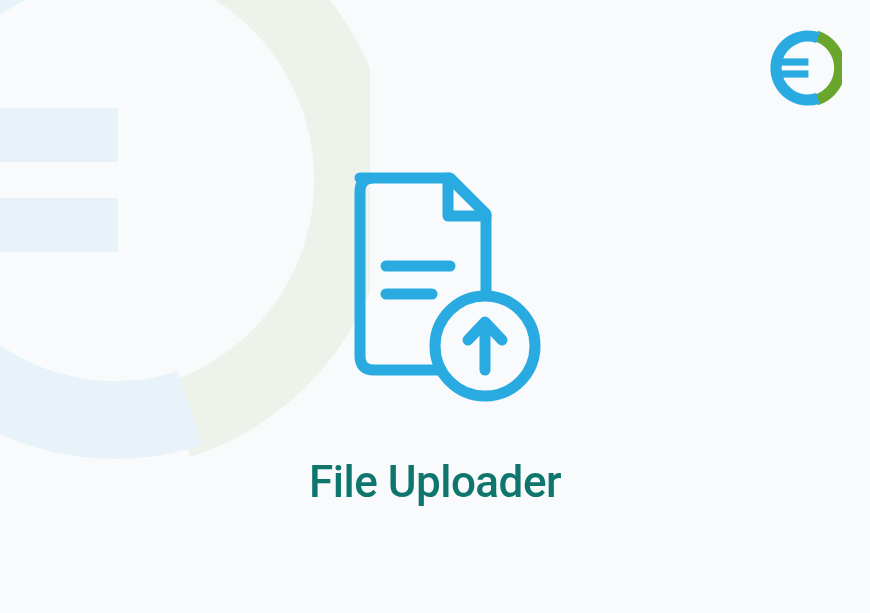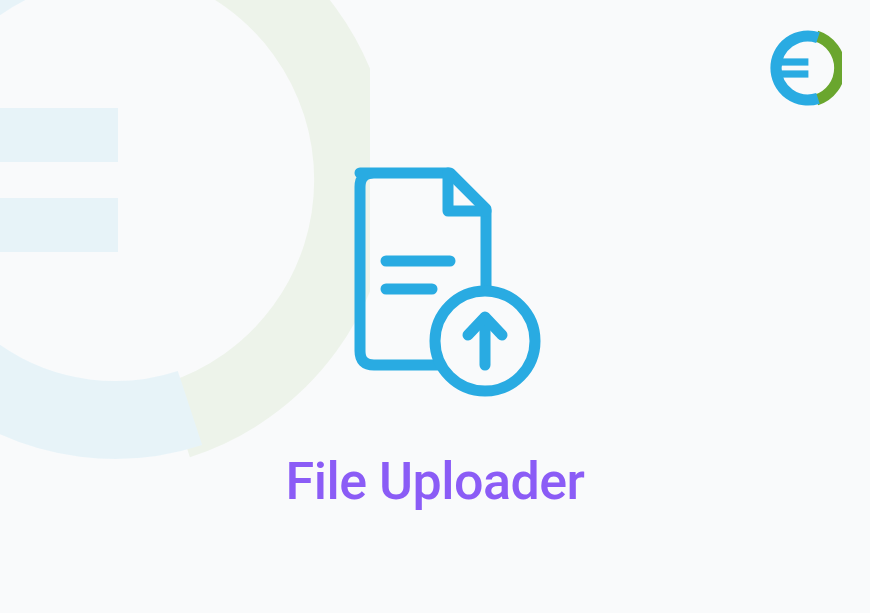--- a/index.html
+++ b/index.html
@@ -42,23 +42,23 @@
       align-items: center;
       justify-content: center;
       padding-top: 60px;
     }
     .main-icon {
       width: 230px;
       height: 240px;
       margin-bottom: 50px;
     }
     .title {
-      font-size: 52px;
+      font-size: 44px;
       font-weight: 500;
-      color: #8b5cf6;
+      color: #0f766e;
       letter-spacing: -0.5px;
     }
   </style>
 </head>
 <body>
 
 <div class="bg-watermark">
   <svg viewBox="0 0 100 100" xmlns="http://www.w3.org/2000/svg">
 
     <path d="M 68 10 A 42 42 0 0 1 68 90" fill="none" stroke="#6aa62e" stroke-width="13" stroke-linecap="butt"></path>

